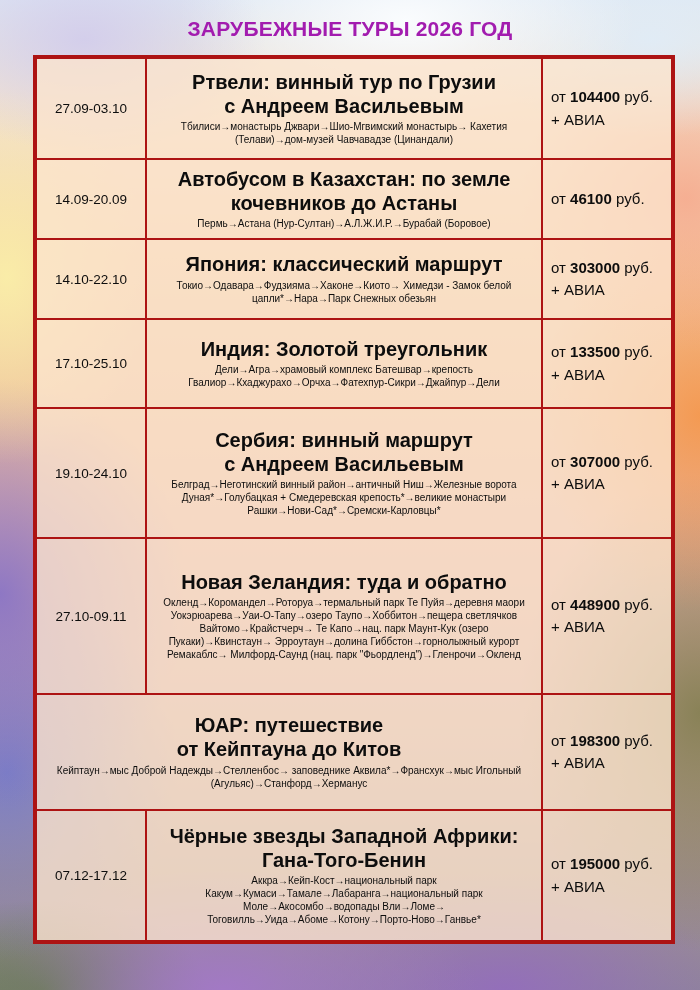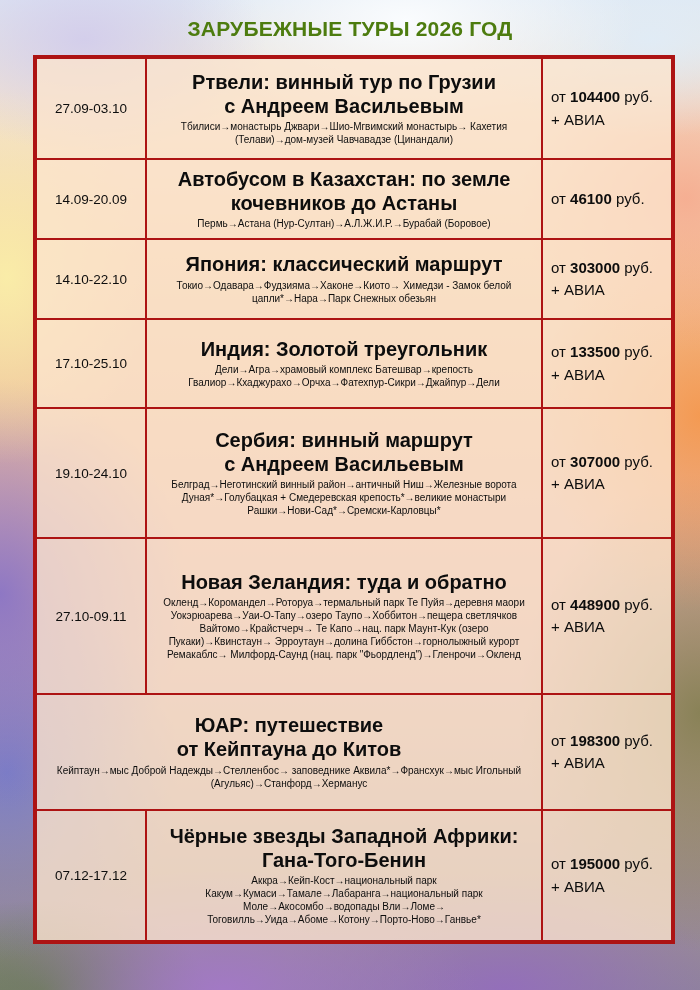--- a/index.html
+++ b/index.html
@@ -27,21 +27,21 @@
       radial-gradient(ellipse 260px 300px at 0% 60%, rgba(134,114,199,0.9) 0%, rgba(134,114,199,0) 72%),
       radial-gradient(ellipse 240px 260px at 1% 78%, rgba(110,120,205,0.85) 0%, rgba(110,120,205,0) 72%),
       radial-gradient(ellipse 260px 340px at 100% 72%, rgba(126,124,74,0.85) 0%, rgba(126,124,74,0) 70%),
       radial-gradient(ellipse 340px 160px at 32% 100%, rgba(164,120,200,0.92) 0%, rgba(164,120,200,0) 75%),
       radial-gradient(ellipse 300px 150px at 72% 100%, rgba(148,108,190,0.88) 0%, rgba(148,108,190,0) 75%),
       radial-gradient(ellipse 220px 120px at 6% 100%, rgba(94,124,60,0.9) 0%, rgba(94,124,60,0) 75%),
       linear-gradient(180deg,#dfe8f2 0%,#f3e3d0 10%,#f3cfa9 26%,#eebf9d 40%,#e3b0a4 54%,#d4a8a6 66%,#bd9f9c 78%,#a39094 88%,#8f839c 100%);
   }
   .page-title{
     position:absolute;top:17px;left:0;width:100%;z-index:2;
-    text-align:center;font-size:21px;font-weight:bold;color:#4d7c0f;
+    text-align:center;font-size:21px;font-weight:bold;color:#a21caf;
     letter-spacing:.2px;
   }
   .tours-table{
     position:absolute;left:33px;top:55px;width:642px;z-index:2;
     border:4px solid var(--red);
   }
   .trow{display:flex;}
   .trow + .trow{border-top:2px solid var(--red);}
   .trow:nth-child(1){height:99px;}
   .trow:nth-child(2){height:80px;}

